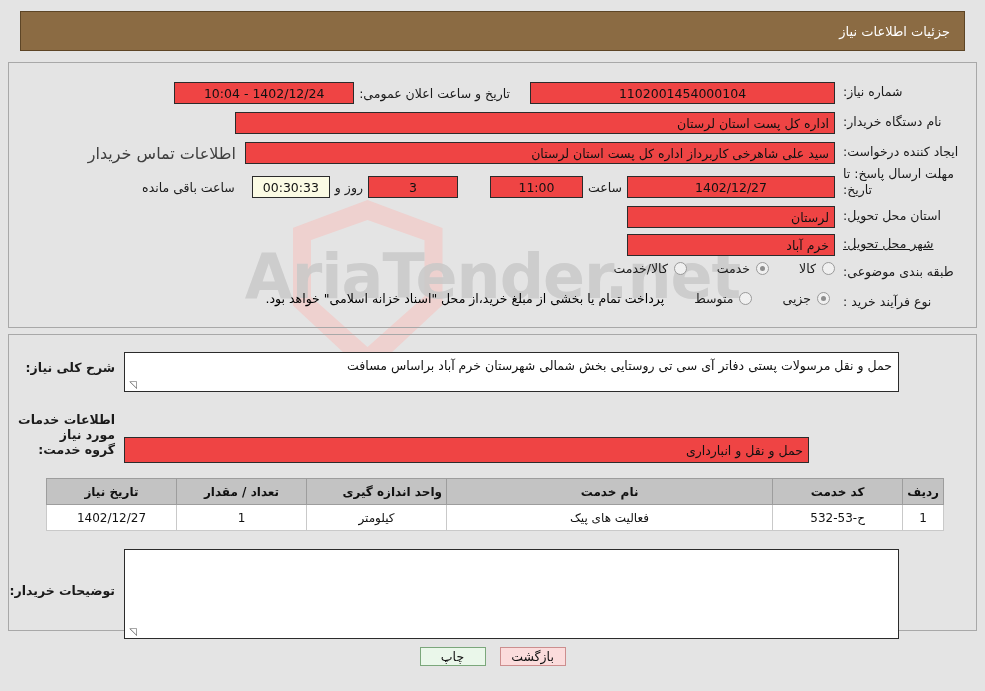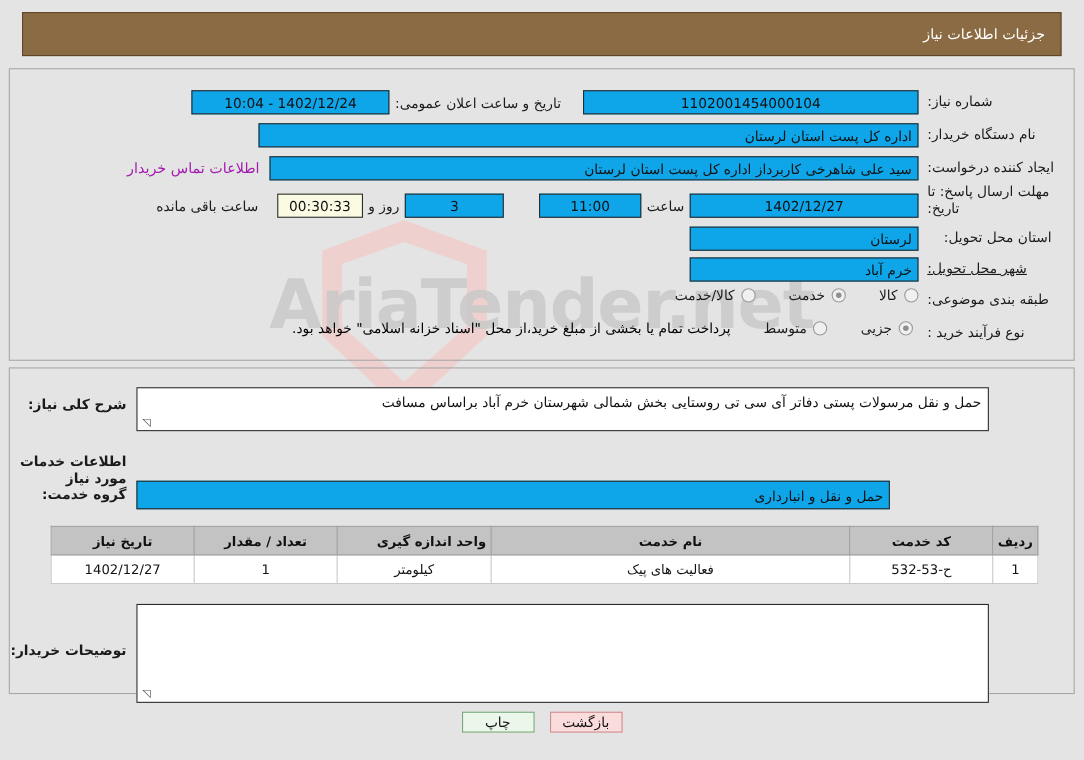--- a/index.html
+++ b/index.html
@@ -78,39 +78,39 @@
   }
   .lbl-col {
     position: absolute; right: 14px;
     width: 128px;
     text-align: left;
     font-size: 12.5px; color: #1a1a1a;
     z-index: 3;
     line-height: 1.25;
   }
   .fld {
-    background: #0ea5e9;
+    background: #ef4444;
     border: 1px solid #2b2b2b;
     height: 22px;
     font-size: 12.5px;
     color: #111;
     display: flex; align-items: center;
     padding: 0 5px;
     font-family: "DejaVu Sans", "Liberation Sans", sans-serif;
     overflow: hidden;
     white-space: nowrap;
   }
   .fld.center { justify-content: center; }
   .fld.right  { justify-content: flex-start; }
   .fld.yellow { background: #fbfbe4; margin-left: 12px; }
 
   .inline-lbl { font-size: 12.5px; color: #1a1a1a; padding: 0 5px; white-space: nowrap; }
 
   .link {
-    color: #a21caf; font-size: 13px; white-space: nowrap; cursor: pointer;
+    color: #404040; font-size: 16px; white-space: nowrap; cursor: pointer;
   }
 
   
   .radio {
     width: 13px; height: 13px; border-radius: 50%;
     border: 1px solid #9a9a9a;
     background: #f0f0f0;
     display: inline-block; vertical-align: middle;
     position: relative;
     flex: 0 0 auto;
@@ -236,21 +236,21 @@
     <div class="fld center" style="width:208px;">1402/12/27</div>
     <div class="inline-lbl">ساعت</div>
     <div class="fld center" style="width:93px;">11:00</div>
     <div style="width:32px;"></div>
     <div class="fld center" style="width:90px;">3</div>
     <div class="inline-lbl">روز و</div>
     <div class="fld center yellow" style="width:78px;">00:30:33</div>
     <div class="inline-lbl">ساعت باقی مانده</div>
   </div>
 
-  <div class="lbl-col" style="top:208px;text-align:center;">استان محل تحویل:</div>
+  <div class="lbl-col" style="top:208px;">استان محل تحویل:</div>
   <div class="row" style="top:206px; right:150px;">
     <div class="fld right" style="width:208px;">لرستان</div>
   </div>
 
   <div class="lbl-col" style="top:236px;text-decoration:underline;">شهر محل تحویل:</div>
   <div class="row" style="top:234px; right:150px;">
     <div class="fld right" style="width:208px;">خرم آباد</div>
   </div>
 
   <div class="lbl-col" style="top:264px;">طبقه بندی موضوعی:</div>

